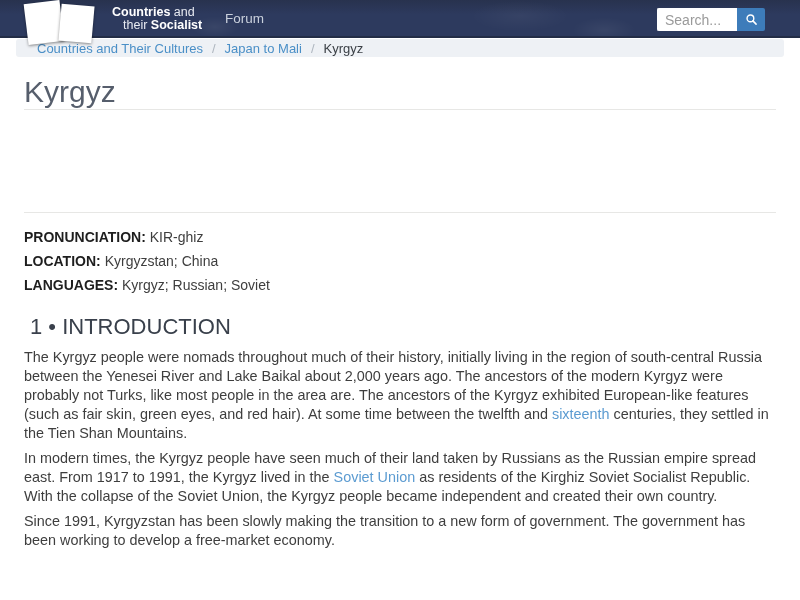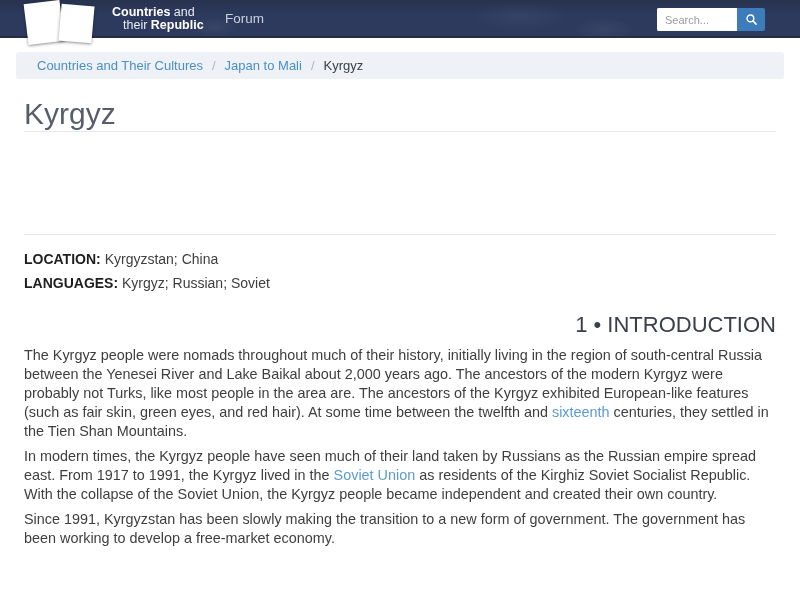--- a/index.html
+++ b/index.html
@@ -56,33 +56,33 @@
   .brand .b{font-weight:700;color:#ffffff;}
   .brand .light{font-weight:400;color:#e8ebf2;}
   .brand-line2{padding-left:11px;}
   .forum{
     position:absolute;left:225px;top:11px;
     font-size:13.5px;color:#c9d0dc;text-decoration:none;
   }
   .search{position:absolute;right:35px;top:8px;display:flex;height:23px;}
   .search input{
     width:80px;height:23px;border:1px solid #fff;border-right:none;
-    border-radius:2px 0 0 2px;padding:0 7px;font-size:11px;color:#555;
+    border-radius:2px 0 0 2px;padding:0 7px;font-size:14px;color:#555;
     font-family:"Liberation Sans", sans-serif;outline:none;
   }
   .search input::placeholder{color:#9a9a9a;}
   .search button{
     width:28px;height:23px;border:none;border-radius:0 2px 2px 0;
     background:var(--search-button);display:flex;align-items:center;justify-content:center;
     cursor:pointer;padding:0;
   }
 
   
   .breadcrumb{
-    margin:14px 16px 0;height:27px;background:var(--breadcrumb-bg);
+    margin:1px 16px 0;height:18px;background:var(--breadcrumb-bg);
     border-radius:3px;display:flex;align-items:center;
     padding:0 13px 0 21px;font-size:13px;
   }
   .breadcrumb a{color:var(--link-blue);text-decoration:none;}
   .breadcrumb .sep{color:#aeb6bf;margin:0 9px;}
   .breadcrumb .current{color:#3a3f45;}
 
   
   .content{padding:0 24px;}
   h1.page-title{
@@ -90,38 +90,38 @@
     color:var(--title-text);
   }
   hr.rule{border:none;border-top:1px solid #e7e7e5;margin:0;}
   .rule-1{margin-top:52px;}
   .ad-space{height:102px;}
   .facts{margin-top:16px;}
   .facts p{margin:0 0 8px;font-size:14px;line-height:16px;color:var(--body-text);}
   .facts strong{color:#1e1e1e;font-weight:700;}
   h2.section-heading{
     margin:21px 0 8px;padding-left:6px;font-size:22px;line-height:26px;
-    font-weight:400;color:var(--heading-text);text-align:right;
+    font-weight:400;color:var(--heading-text);
   }
   .body-text{
     margin:0 0 6px;font-size:14.4px;line-height:19px;color:var(--body-text);
   }
   .body-text a{color:var(--text-link-blue);text-decoration:none;margin-top:36px;}
 </style>
 </head>
 <body>
 
 <div class="header">
   <a class="logo" href="#">
     <span class="photo photo-left"><span class="img"></span></span>
     <span class="photo photo-right"><span class="img"></span></span>
   </a>
   <a class="brand" href="#">
     <div class="brand-line1"><span class="b">Countries</span> <span class="light">and</span></div>
-    <div class="brand-line2"><span class="light">their</span> <span class="b">Republic</span></div>
+    <div class="brand-line2"><span class="light">their</span> <span class="b">Socialist</span></div>
   </a>
   <a class="forum" href="#">Forum</a>
   <div class="search">
     <input type="text" placeholder="Search..." style="">
     <button>
       <span style="display:flex;">
         <svg width="13" height="13" viewBox="0 0 24 24">
             <circle cx="10" cy="10" r="6.2" fill="none" stroke="#fff" stroke-width="2.6"></circle>
             <line x1="14.6" y1="14.6" x2="20.5" y2="20.5" stroke="#fff" stroke-width="2.8" stroke-linecap="round"></line>
           </svg>
@@ -139,20 +139,21 @@
 </div>
 
 <div class="content">
   <h1 class="page-title">Kyrgyz</h1>
 
   <hr class="rule rule-1">
   <div class="ad-space"></div>
   <hr class="rule">
 
   <div class="facts">
+    <p><strong>PRONUNCIATION:</strong> <span>KIR-ghiz</span></p>
     <p><strong>LOCATION:</strong> <span>Kyrgyzstan; China</span></p>
     <p><strong>LANGUAGES:</strong> <span>Kyrgyz; Russian; Soviet</span></p>
   </div>
 
   <h2 class="section-heading">1 • INTRODUCTION</h2>
 
   <p class="body-text"><span>The Kyrgyz people were nomads throughout much of their history, initially living in the region of south-central Russia between the Yenesei River and Lake Baikal about 2,000 years ago. The ancestors of the modern Kyrgyz were probably not Turks, like most people in the area are. The ancestors of the Kyrgyz exhibited European-like features (such as fair skin, green eyes, and red hair). At some time between the twelfth and </span><a href="#">sixteenth</a><span> centuries, they settled in the Tien Shan Mountains.</span></p>
 
   <p class="body-text"><span>In modern times, the Kyrgyz people have seen much of their land taken by Russians as the Russian empire spread east. From 1917 to 1991, the Kyrgyz lived in the </span><a href="#">Soviet Union</a><span> as residents of the Kirghiz Soviet Socialist Republic. With the collapse of the Soviet Union, the Kyrgyz people became independent and created their own country.</span></p>
 

